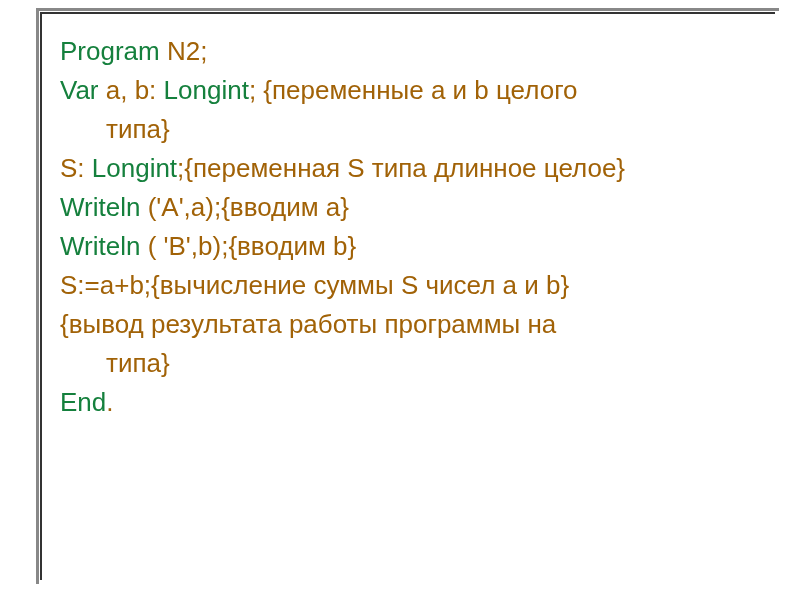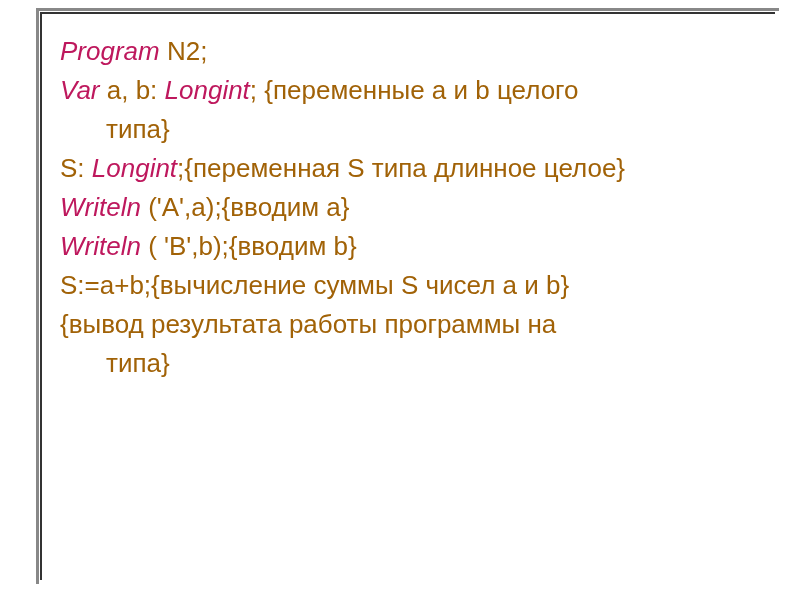--- a/index.html
+++ b/index.html
@@ -54,22 +54,21 @@
     }
     .content {
       padding-top: 12px;
       font-size: 26px;
       line-height: 1.5;
     }
     .line {
       margin-bottom: 0;
     }
     .black {
-      color: #be185d;
-      font-style: italic;
+      color: #15803d;
     }
     .red {
       color: #a16207;
     }
     .indent {
       padding-left: 46px;
     }
   </style>
 </head>
 <body>
@@ -82,14 +81,15 @@
   <div class="content" id="content">
       <div class="line"><span class="black">Program</span><span class="red"> N2;</span></div>
       <div class="line"><span class="black">Var</span><span class="red"> a, b: </span><span class="black">Longint</span><span class="red">; {переменные a и b целого</span></div>
       <div class="line indent"><span class="red">типа}</span></div>
       <div class="line"><span class="red">S: </span><span class="black">Longint</span><span class="red">;{переменная S типа длинное целое}</span></div>
       <div class="line"><span class="black">Writeln</span><span class="red"> ('A',a);{вводим  a}</span></div>
       <div class="line"><span class="black">Writeln</span><span class="red"> ( 'B',b);{вводим b}</span></div>
       <div class="line"><span class="red">S:=a+b;{вычисление суммы S чисел a и b}</span></div>
       <div class="line"><span class="red">{вывод результата работы программы на</span></div>
       <div class="line indent"><span class="red">типа}</span></div>
+      <div class="line"><span class="black">End</span><span class="red">.</span></div>
     </div>
 </div>
 
 </body></html>

